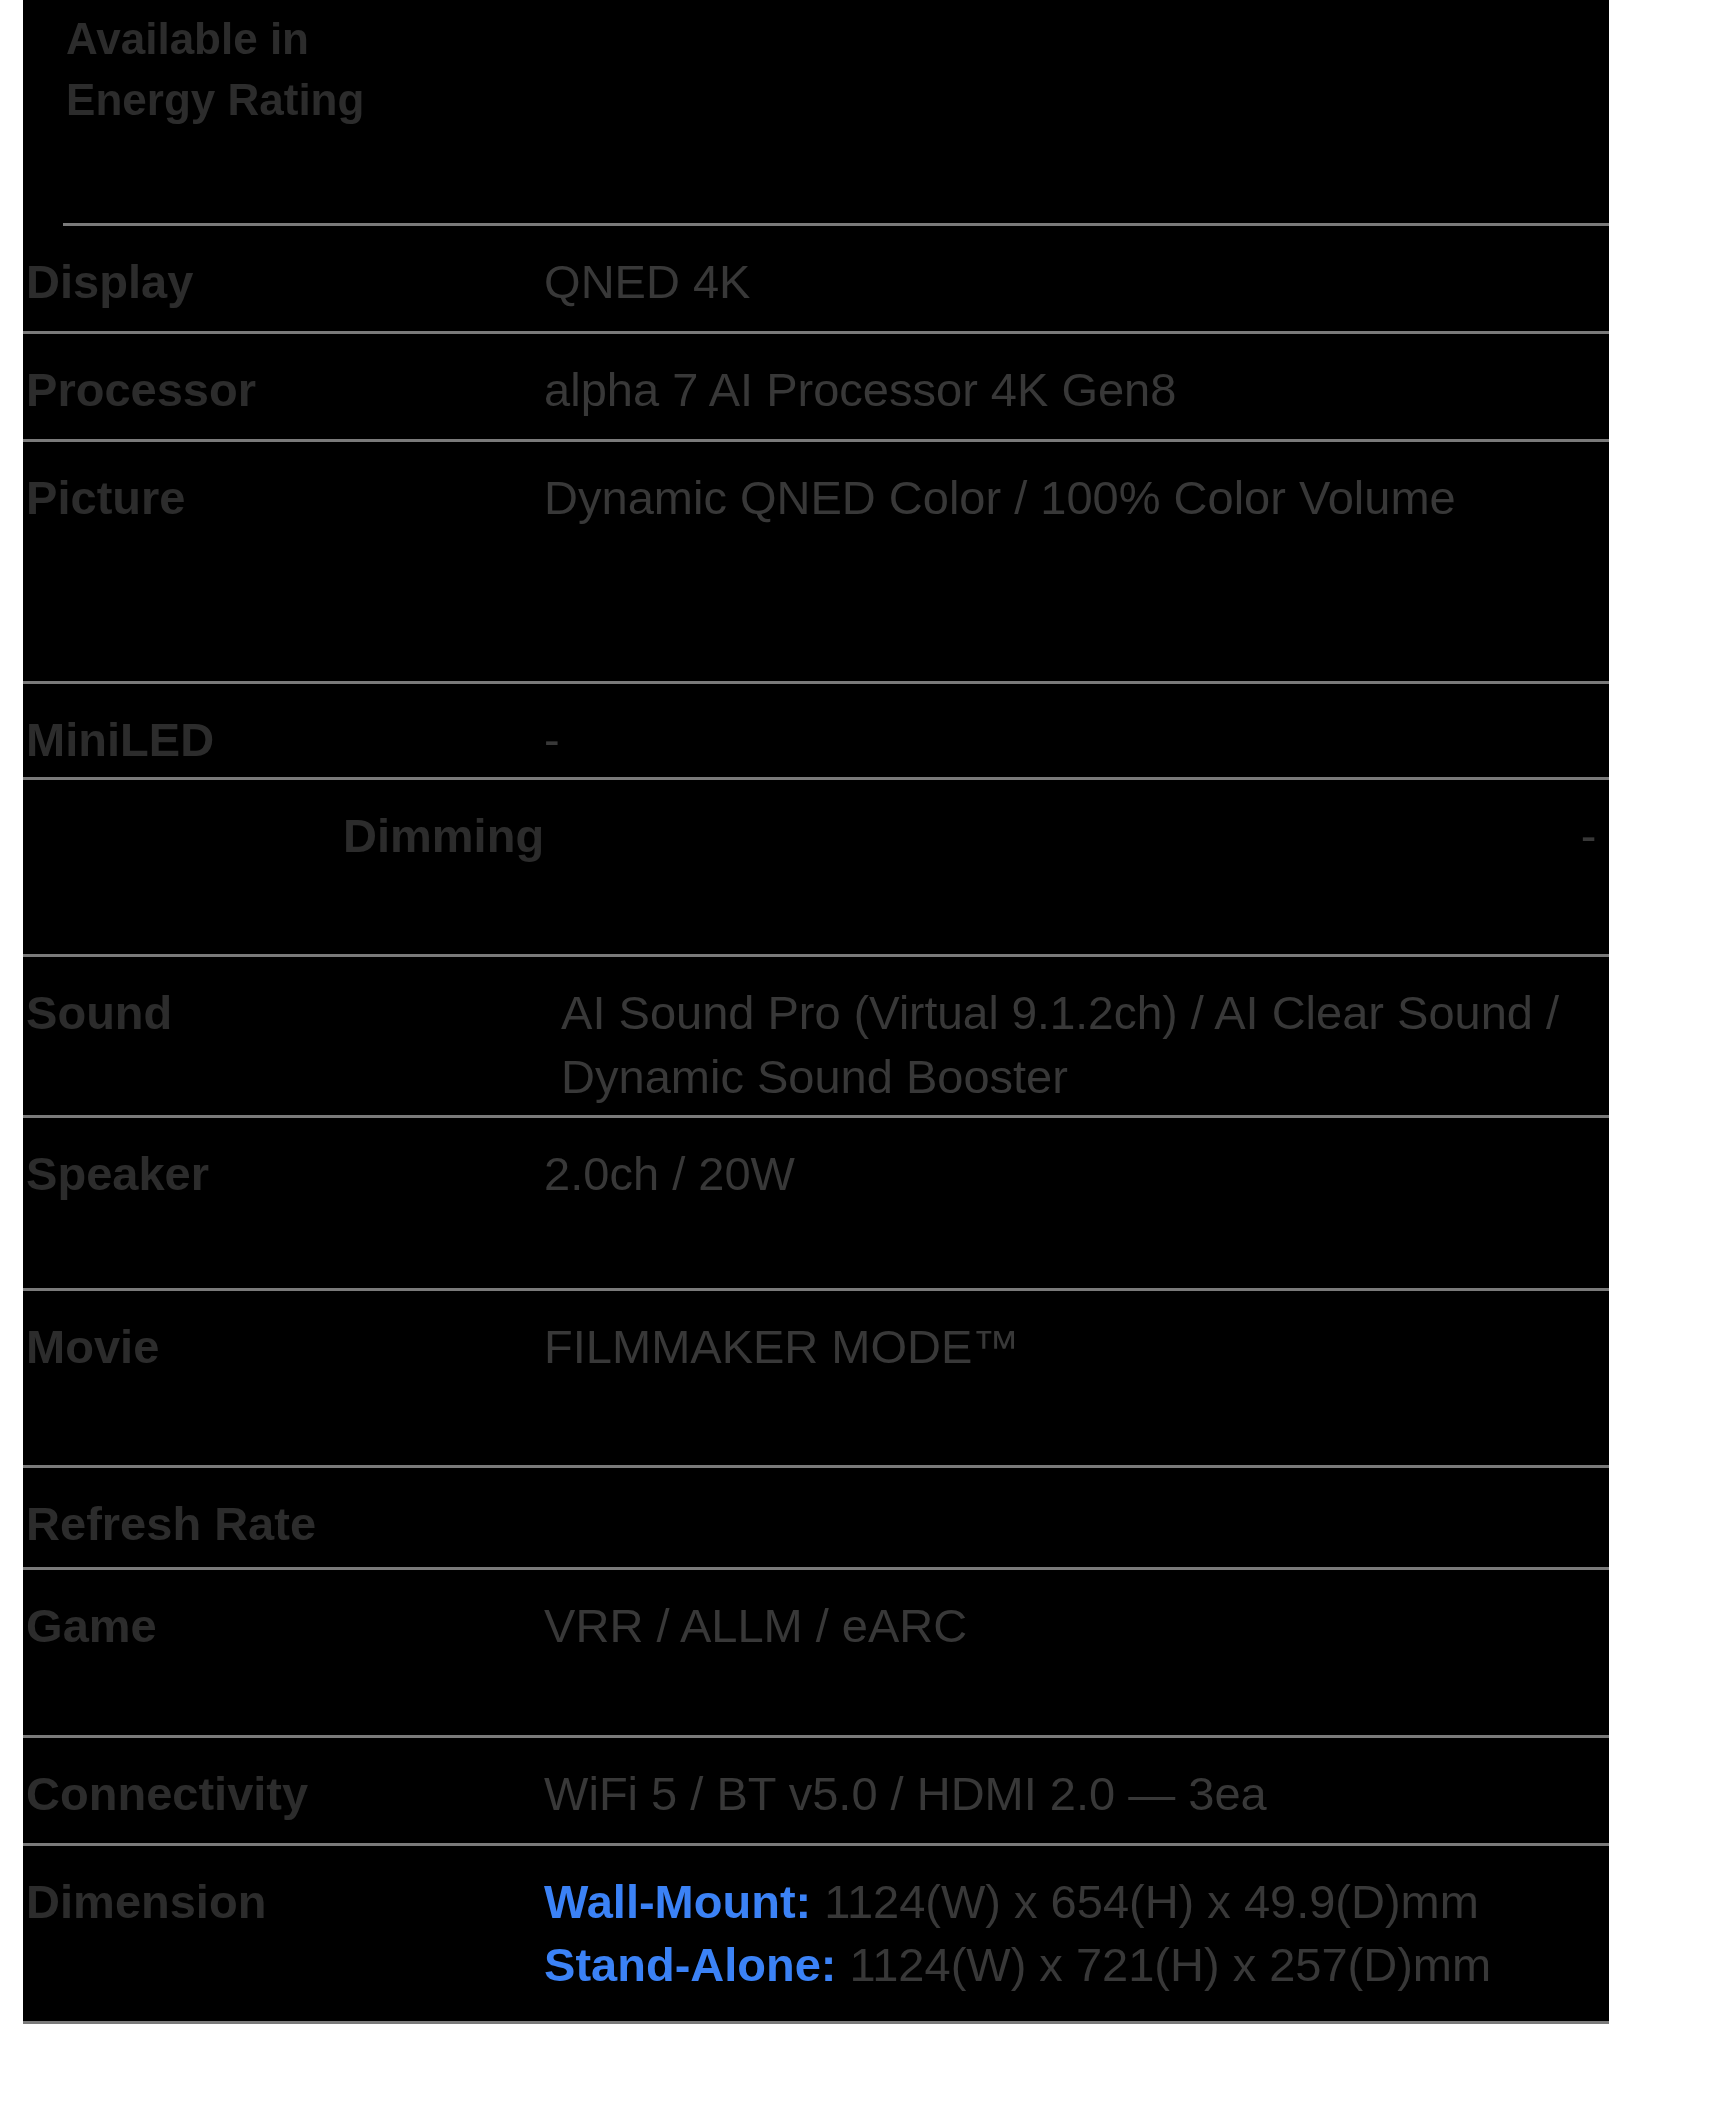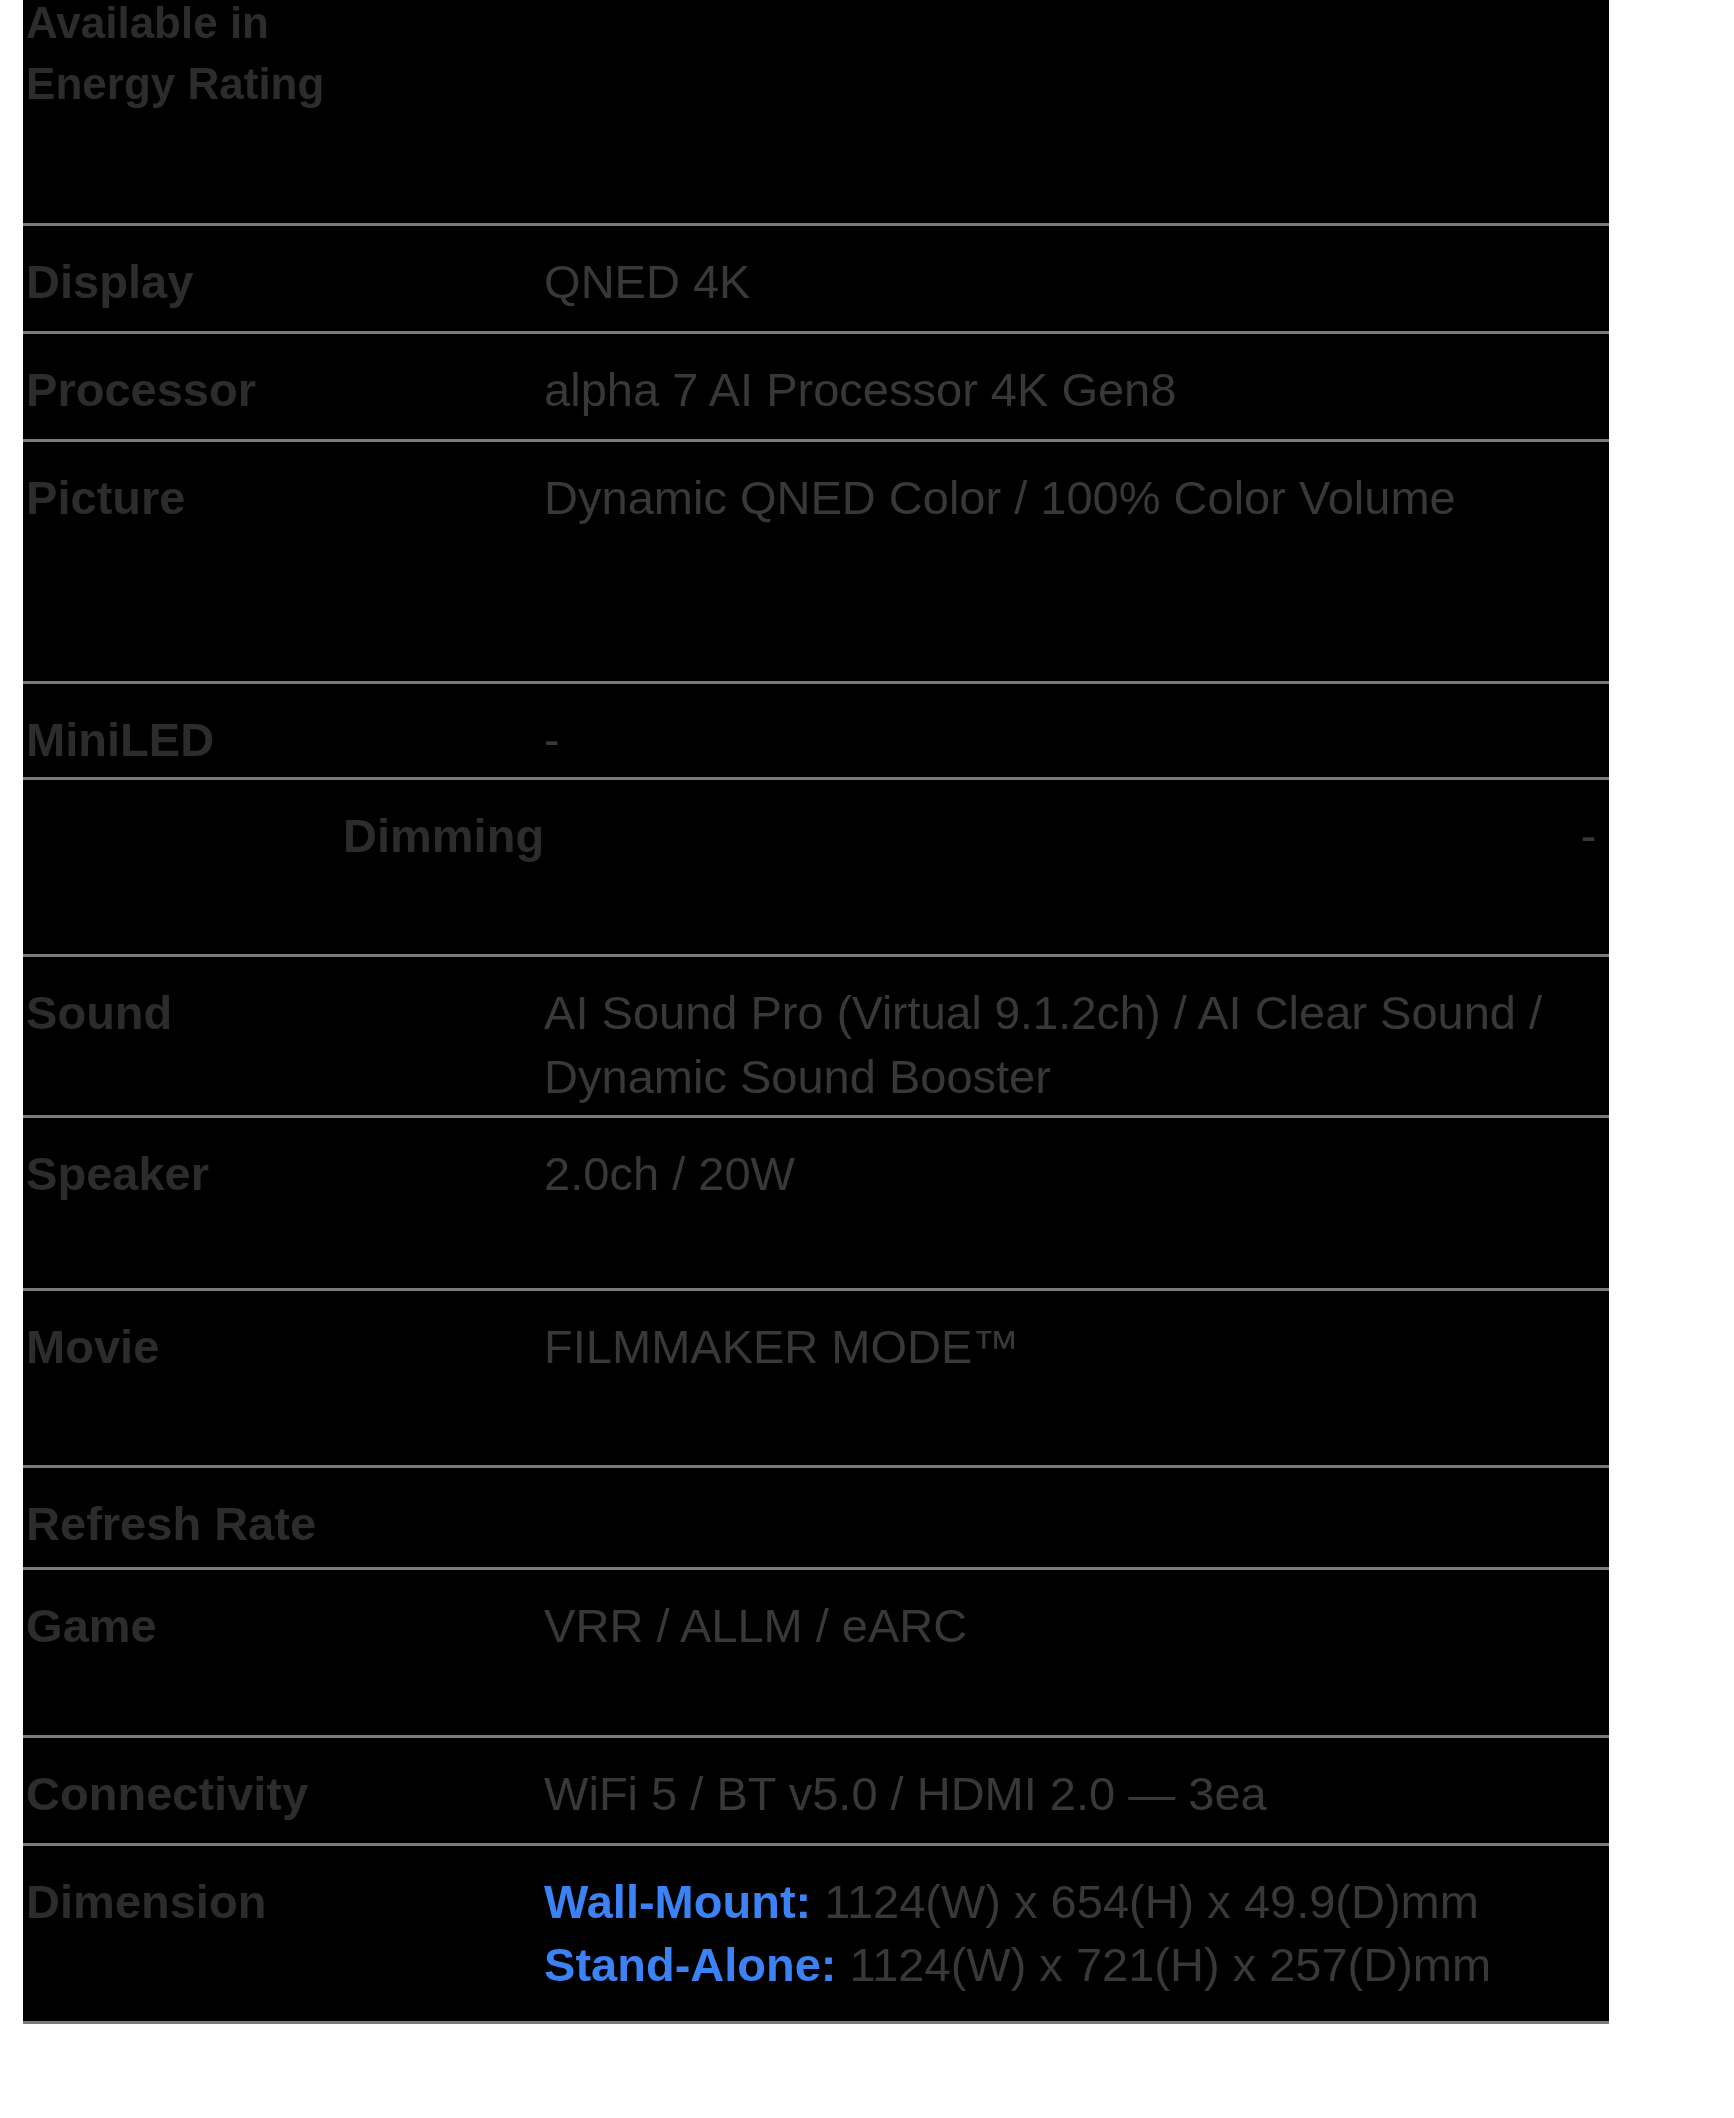--- a/index.html
+++ b/index.html
@@ -59,35 +59,35 @@
   .value .small {
     font-size: 46px;
   }
 
   .value .b {
     font-weight: 700;
     color: #3b82f6;
   }
 
   
-  .h-header { height: 226px; padding-top: 0; }
+  .h-header { height: 226px; padding-top: 16px; margin-left: 40px; }
   .h-header .label {
     flex-basis: 1099px;
     width: 1099px;
     font-size: 44px;
     line-height: 61px;
     margin-top: -7.8px;
   }
 
   .h-display      { height: 108px; }
   .h-processor    { height: 108px; }
   .h-picture      { height: 242px; }
   .h-miniled      { height: 96px; }
   .h-dimming      { height: 177px; text-align: right; }
-  .h-sound        { height: 161px; }
+  .h-sound        { height: 161px; gap: 17px; }
   .h-speaker      { height: 173px; }
   .h-movie        { height: 177px; }
   .h-refresh      { height: 102px; flex-direction: column; }
   .h-game         { height: 168px; }
   .h-connectivity { height: 108px; }
   .h-dimension    { height: 178px; }
 </style>
 </head>
 <body>
 

